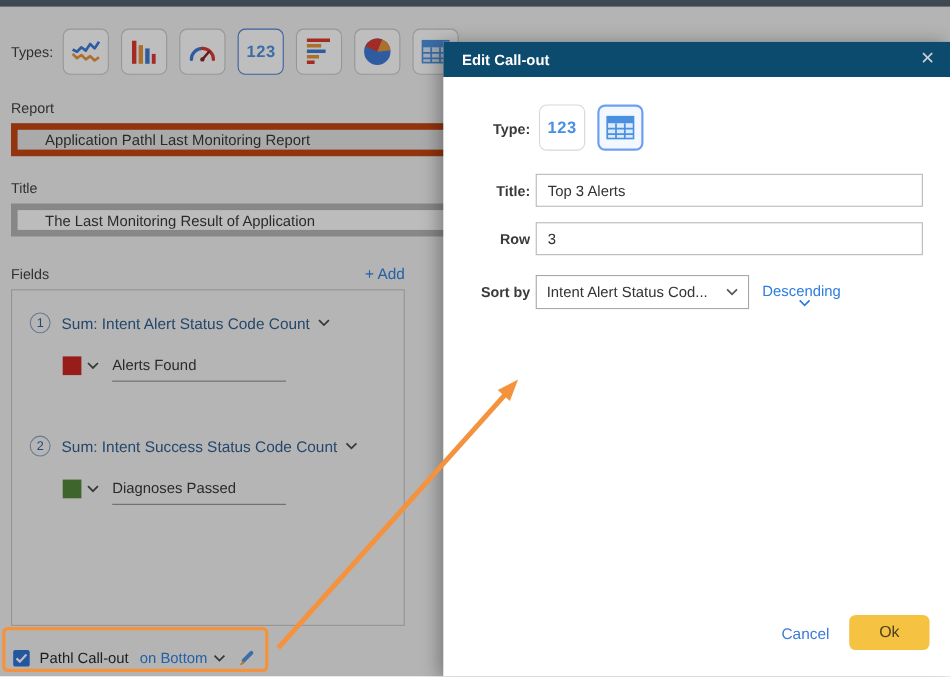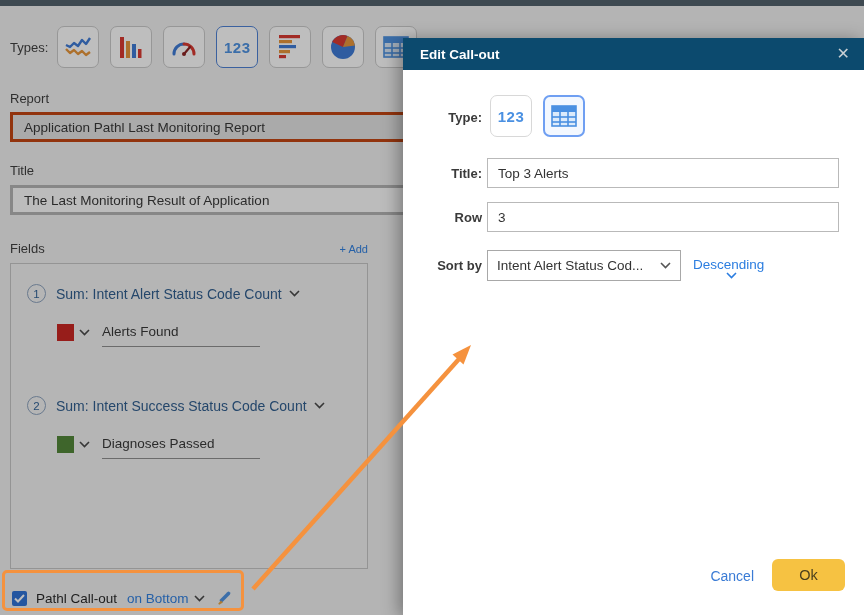--- a/index.html
+++ b/index.html
@@ -20,27 +20,27 @@
   .type-btn {
     width:42px; height:42px; background:#fff; border:1px solid #c9c9c9; border-radius:7px;
     display:flex; align-items:center; justify-content:center; margin-right:11px; cursor:pointer;
   }
   .type-btn.selected { border-color:#4a7fd4; }
   .num123 { font-size:15px; font-weight:600; color:#4a90e2; letter-spacing:0.5px; }
 
   .form-label { position:absolute; left:10px; font-size:13px; color:#3b3b3b; }
   .text-input {
     position:absolute; left:10px; width:428px; height:30px;
-    border:3px solid #c2410c; background:#e3e3e3; color:#333;
-    font-family:"Liberation Sans", sans-serif; font-size:13.5px; padding:0 11px; outline:none;
+    border:6px solid #c2410c; background:#e3e3e3; color:#333;
+    font-family:"Liberation Sans", sans-serif; font-size:13.5px; padding:0 25px; outline:none;
   }
   .text-input.light { background:#fdfdfd; border-color:#b3b3b3; }
 
   .fields-header { position:absolute; left:10px; top:235px; width:358px; display:flex; justify-content:space-between; align-items:center; }
-  .add-link { font-size:11px; color:#2b7de0; cursor:pointer;margin-left:29px; }
+  .add-link { font-size:14px; color:#2b7de0; cursor:pointer;margin-left:29px; }
   .fields-box {
     position:absolute; left:10px; top:257px; width:358px; height:306px;
     background:#f3f3f3; border:1px solid #c5c5c5;
   }
   .field-head { position:absolute; left:16px; display:flex; align-items:center; cursor:pointer; }
   .num-circle {
     width:19px; height:19px; border:1px solid #8aa0bc; border-radius:50%;
     display:flex; align-items:center; justify-content:center;
     font-size:11.5px; color:#2c5f95; margin-right:10px; background:transparent;
   }

